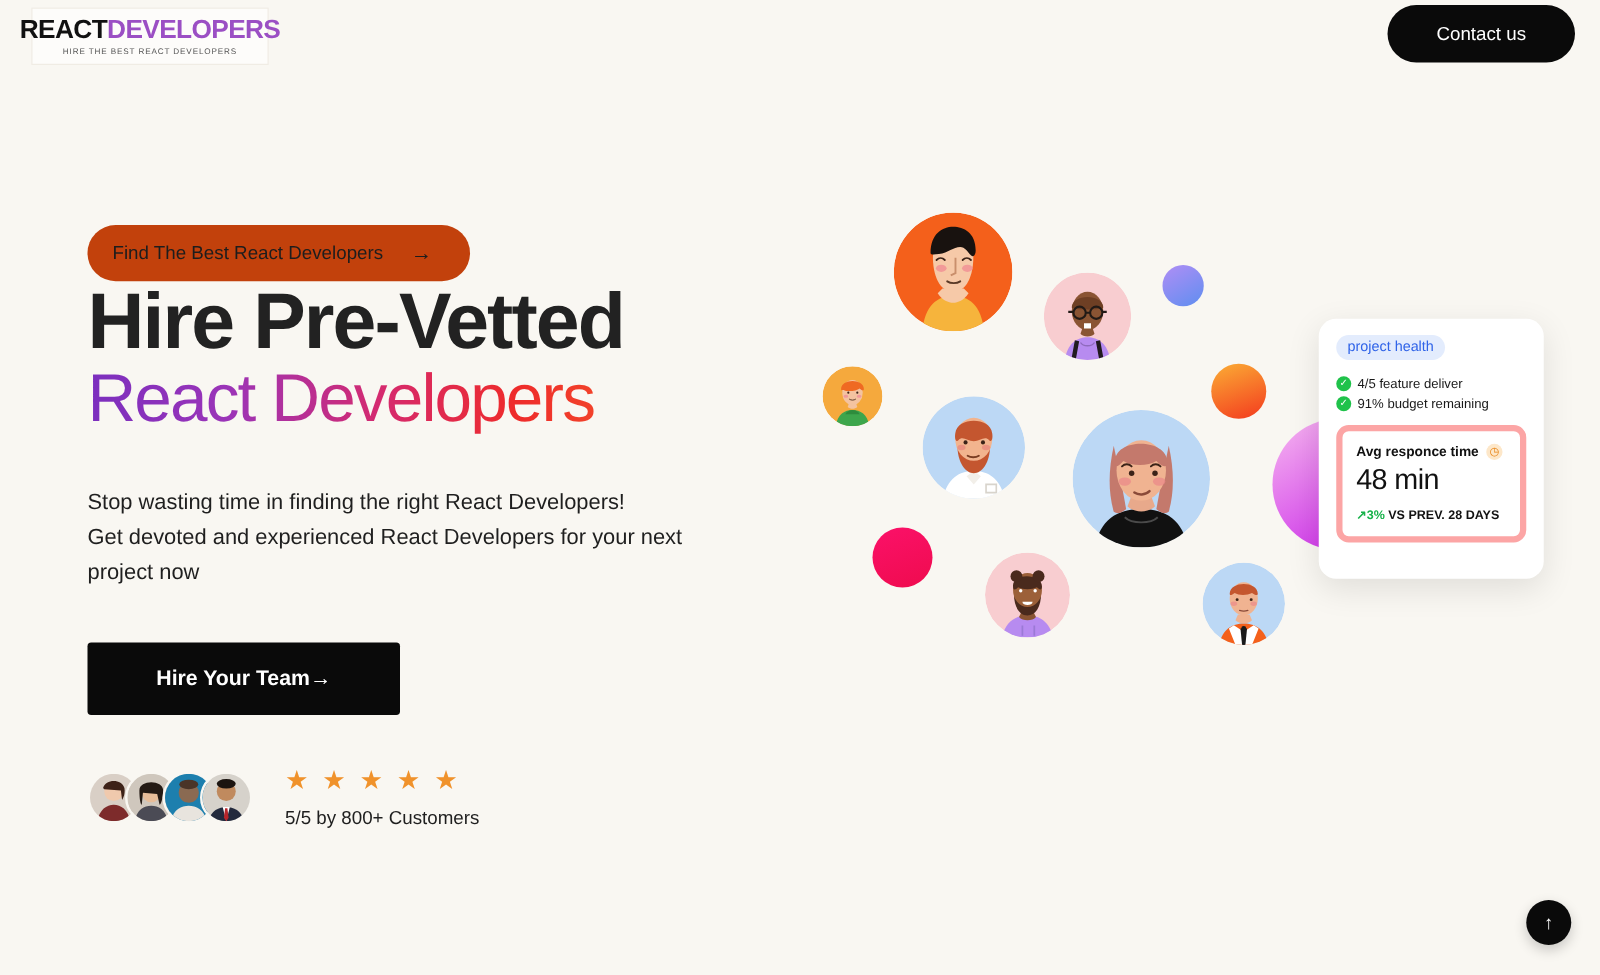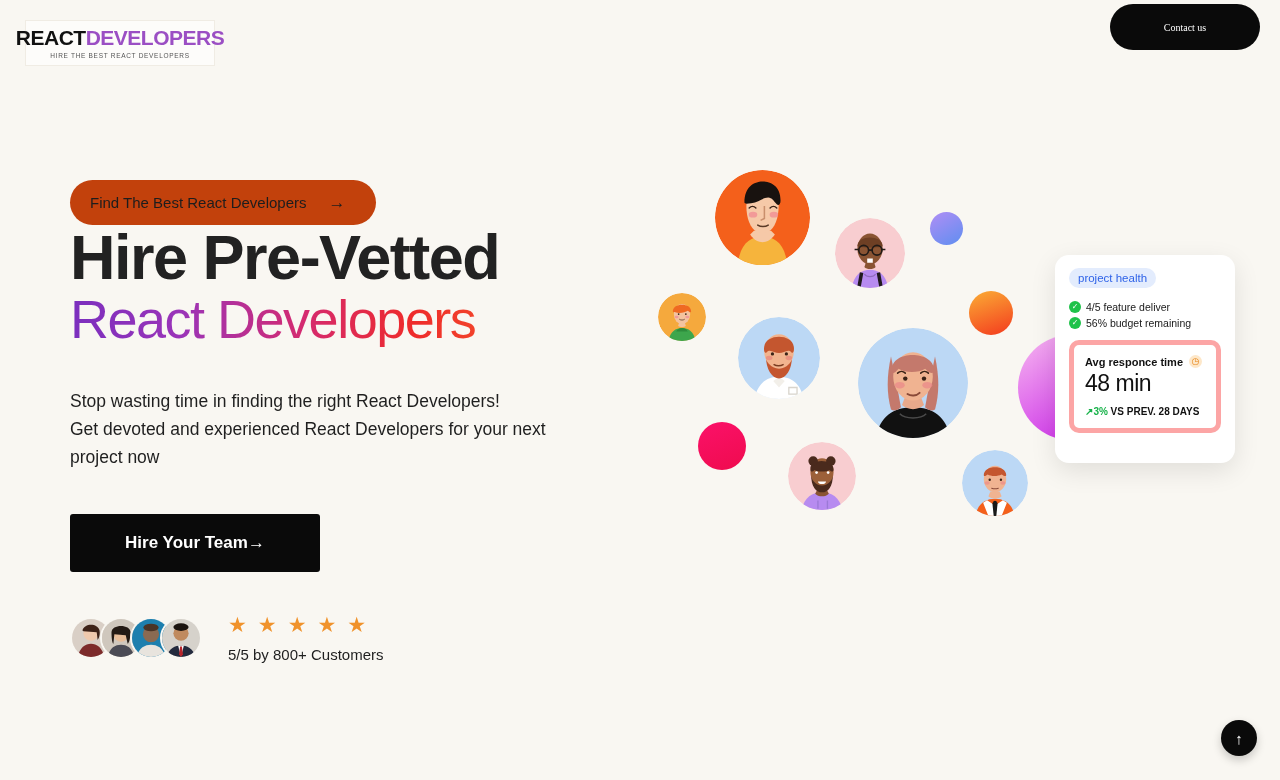--- a/index.html
+++ b/index.html
@@ -14,36 +14,35 @@
   
   .header { position:absolute; top:0; left:0; width:1280px; height:58px; }
 
   .logo-wrap {
     position:absolute; left:25px; top:6px;
     width:190px; height:46px;
     background:#fdfcfa;
     display:flex; flex-direction:column;
     align-items:center; justify-content:center;
     border:1px solid #f0ece4;
-    margin-top:14px;
   }
   .logo-line { font-size:21px; font-weight:bold; letter-spacing:-0.5px; line-height:1; white-space:nowrap; }
   .logo-react { color:#111111; }
   .logo-dev { color:#9b4fc4; }
   .logo-tag {
     font-size:6.5px; color:#555; letter-spacing:0.7px;
     margin-top:4px; white-space:nowrap; font-weight:normal;
   }
 
   .contact-btn {
     position:absolute; right:20px; top:4px;
     width:150px; height:46px;
     background:#0a0a0a; color:#ffffff;
     border-radius:999px; border:none;
-    font-size:10px; font-family:Liberation Serif, serif;
+    font-size:15px; font-family:Liberation Sans, sans-serif;
     cursor:pointer;
     display:flex; align-items:center; justify-content:center;
   }
 
   
   .left-col { position:absolute; left:70px; top:180px; width:620px; }
 
   .pill {
     display:inline-flex; align-items:center; gap:22px;
     background:#c2410c;
@@ -347,21 +346,21 @@
 <div class="card">
   <div class="badge">project health</div>
 
   <div class="check-list">
     <div class="check-row">
       <span class="check-ic">✓</span>
       <span class="check-txt">4/5 feature deliver</span>
     </div>
     <div class="check-row">
       <span class="check-ic">✓</span>
-      <span class="check-txt">56% budget remaining</span>
+      <span class="check-txt">91% budget remaining</span>
     </div>
   </div>
 
   <div class="metric">
     <div class="metric-head">
       <span class="metric-label">Avg responce time</span>
       <span class="clock-ic">◷</span>
     </div>
     <div class="metric-value">48 min</div>
     <div class="metric-delta"><span class="up">↗</span><span class="up">3%</span><span> VS PREV. 28 DAYS</span></div>

